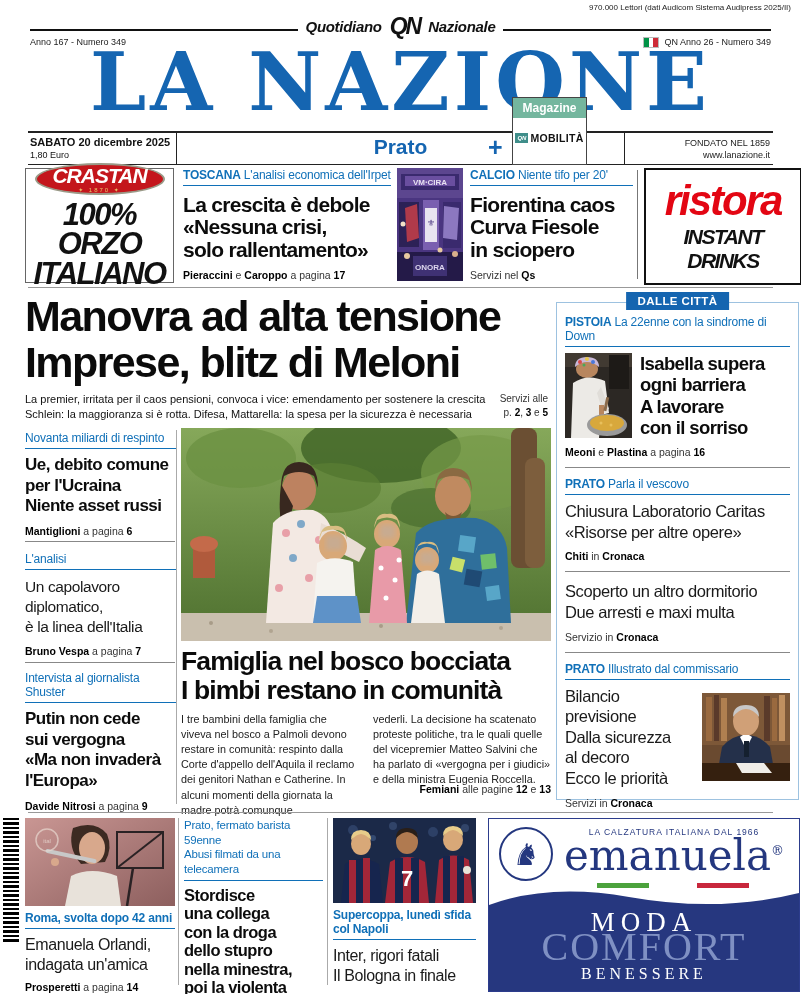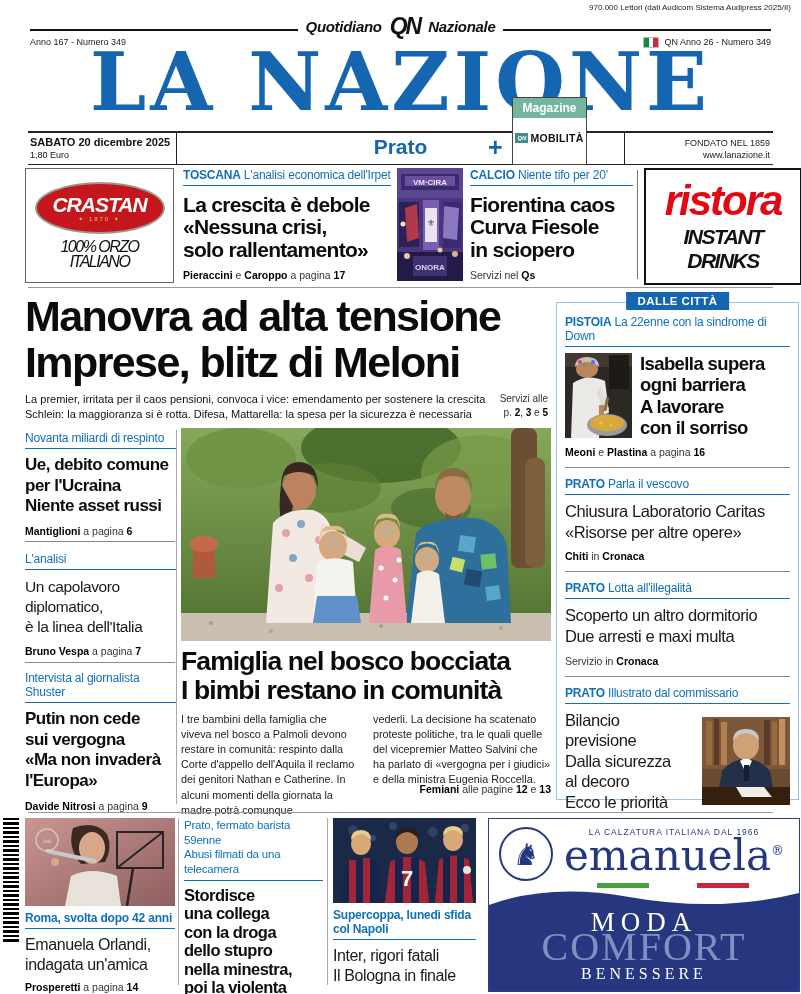--- a/index.html
+++ b/index.html
@@ -48,21 +48,21 @@
   .seg-b{font-weight:800;color:#000;}
   .ln{display:block;}
 
   
   .ad-crastan{top:168px;left:25px;width:147px;height:113px;border:1px solid #666;
               display:flex;flex-direction:column;align-items:center;justify-content:center;background:#fff;}
   .crastan-oval{width:126px;height:48px;background:#c4161c;border-radius:50%;border:2px solid #9a9a88;
                 display:flex;flex-direction:column;align-items:center;justify-content:center;color:#fff;}
   .crastan-name{font-weight:900;font-style:italic;font-size:21px;letter-spacing:-1px;line-height:1;}
   .crastan-year{font-size:6px;color:#e9c66a;letter-spacing:2px;}
-  .crastan-tag{font-style:italic;font-weight:400;font-size:16px;line-height:0.95;letter-spacing:-1.5px;margin-top:5px;text-align:center;}
+  .crastan-tag{font-style:italic;font-weight:700;font-size:31px;line-height:0.95;letter-spacing:-1.5px;margin-top:5px;text-align:center;}
   .story-toscana{top:168px;left:183px;width:208px;}
   .story-calcio{top:168px;left:470px;width:163px;}
   .hl-top{margin-top:8px;font-size:21px;font-weight:800;line-height:1.07;letter-spacing:-0.7px;color:#0c0c0c;}
   .story-toscana .byline,.story-calcio .byline{margin-top:8px;}
   .photo-fiorentina{top:168px;left:397px;width:66px;height:133px;}
   .vr-top{top:170px;left:637px;width:1px;height:109px;background:#777;}
   .ad-ristora{top:168px;left:644px;width:154px;height:113px;border:2px solid #111;text-align:center;background:#fff;}
   .ristora-name{color:#e30613;font-style:italic;font-weight:900;font-size:42px;letter-spacing:-2px;line-height:1;margin-top:10px;}
   .ristora-sub{font-style:italic;font-weight:800;font-size:21px;letter-spacing:-1.5px;margin-top:3px;}
 
@@ -412,21 +412,20 @@
       <div class="rb-story">
         <div class="kicker"><b>PRATO</b><span> Parla il vescovo</span></div>
         <div class="hl-rb-reg">
             <span class="ln">Chiusura Laboratorio Caritas</span>
             <span class="ln">«Risorse per altre opere»</span>
           </div>
         <div class="byline"><span class="seg-b">Chiti</span><span> in </span><span class="seg-b">Cronaca</span></div>
       </div>
 
       <div class="rb-story">
-        <div class="kicker"><b>PRATO</b><span> Lotta all'illegalità</span></div>
         <div class="hl-rb-reg">
             <span class="ln">Scoperto un altro dormitorio</span>
             <span class="ln">Due arresti e maxi multa</span>
           </div>
         <div class="byline"><span>Servizio in </span><span class="seg-b">Cronaca</span></div>
       </div>
 
       <div class="rb-story">
         <div class="kicker"><b>PRATO</b><span> Illustrato dal commissario</span></div>
         <div class="rb-row">

